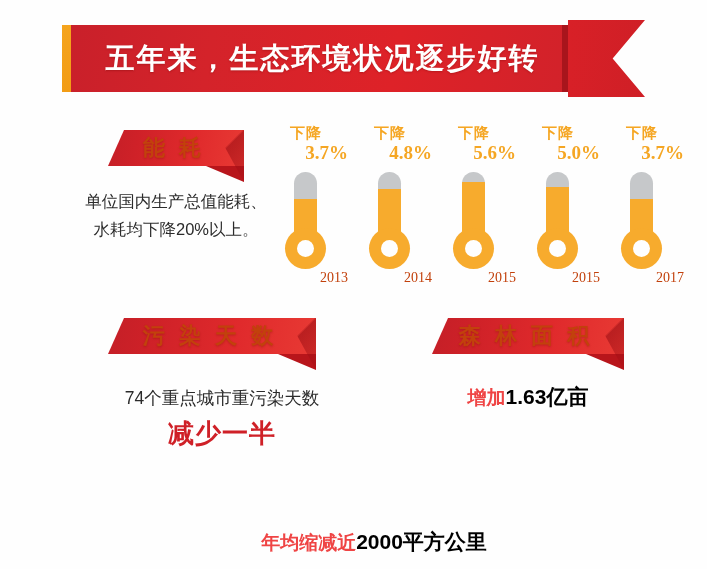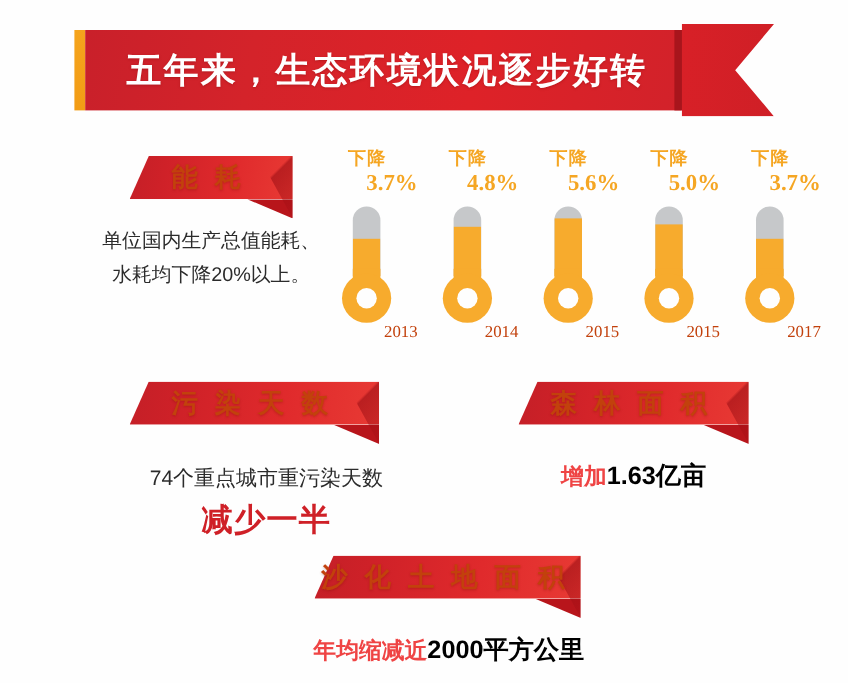--- a/index.html
+++ b/index.html
@@ -393,23 +393,17 @@
   <div class="banner" id="banner-forest">
     <div class="banner-body"></div>
     <div class="banner-fold"></div>
     <div class="banner-fold2"></div>
     <div class="banner-label">森 林 面 积</div>
   </div>
   <div class="text-block" id="forest-desc">
     <span class="lead">增加</span><span class="hl-red">1.63亿亩</span>
   </div>
 
-  <div class="banner" id="banner-desert">
-    <div class="banner-body"></div>
-    <div class="banner-fold"></div>
-    <div class="banner-fold2"></div>
-    <div class="banner-label">沙 化 土 地 面 积</div>
-  </div>
   <div class="text-block" id="desert-desc">
     <span class="lead">年均缩减近</span><span class="hl-red">2000平方公里</span>
   </div>
 
 </div>
 
 </body></html>

